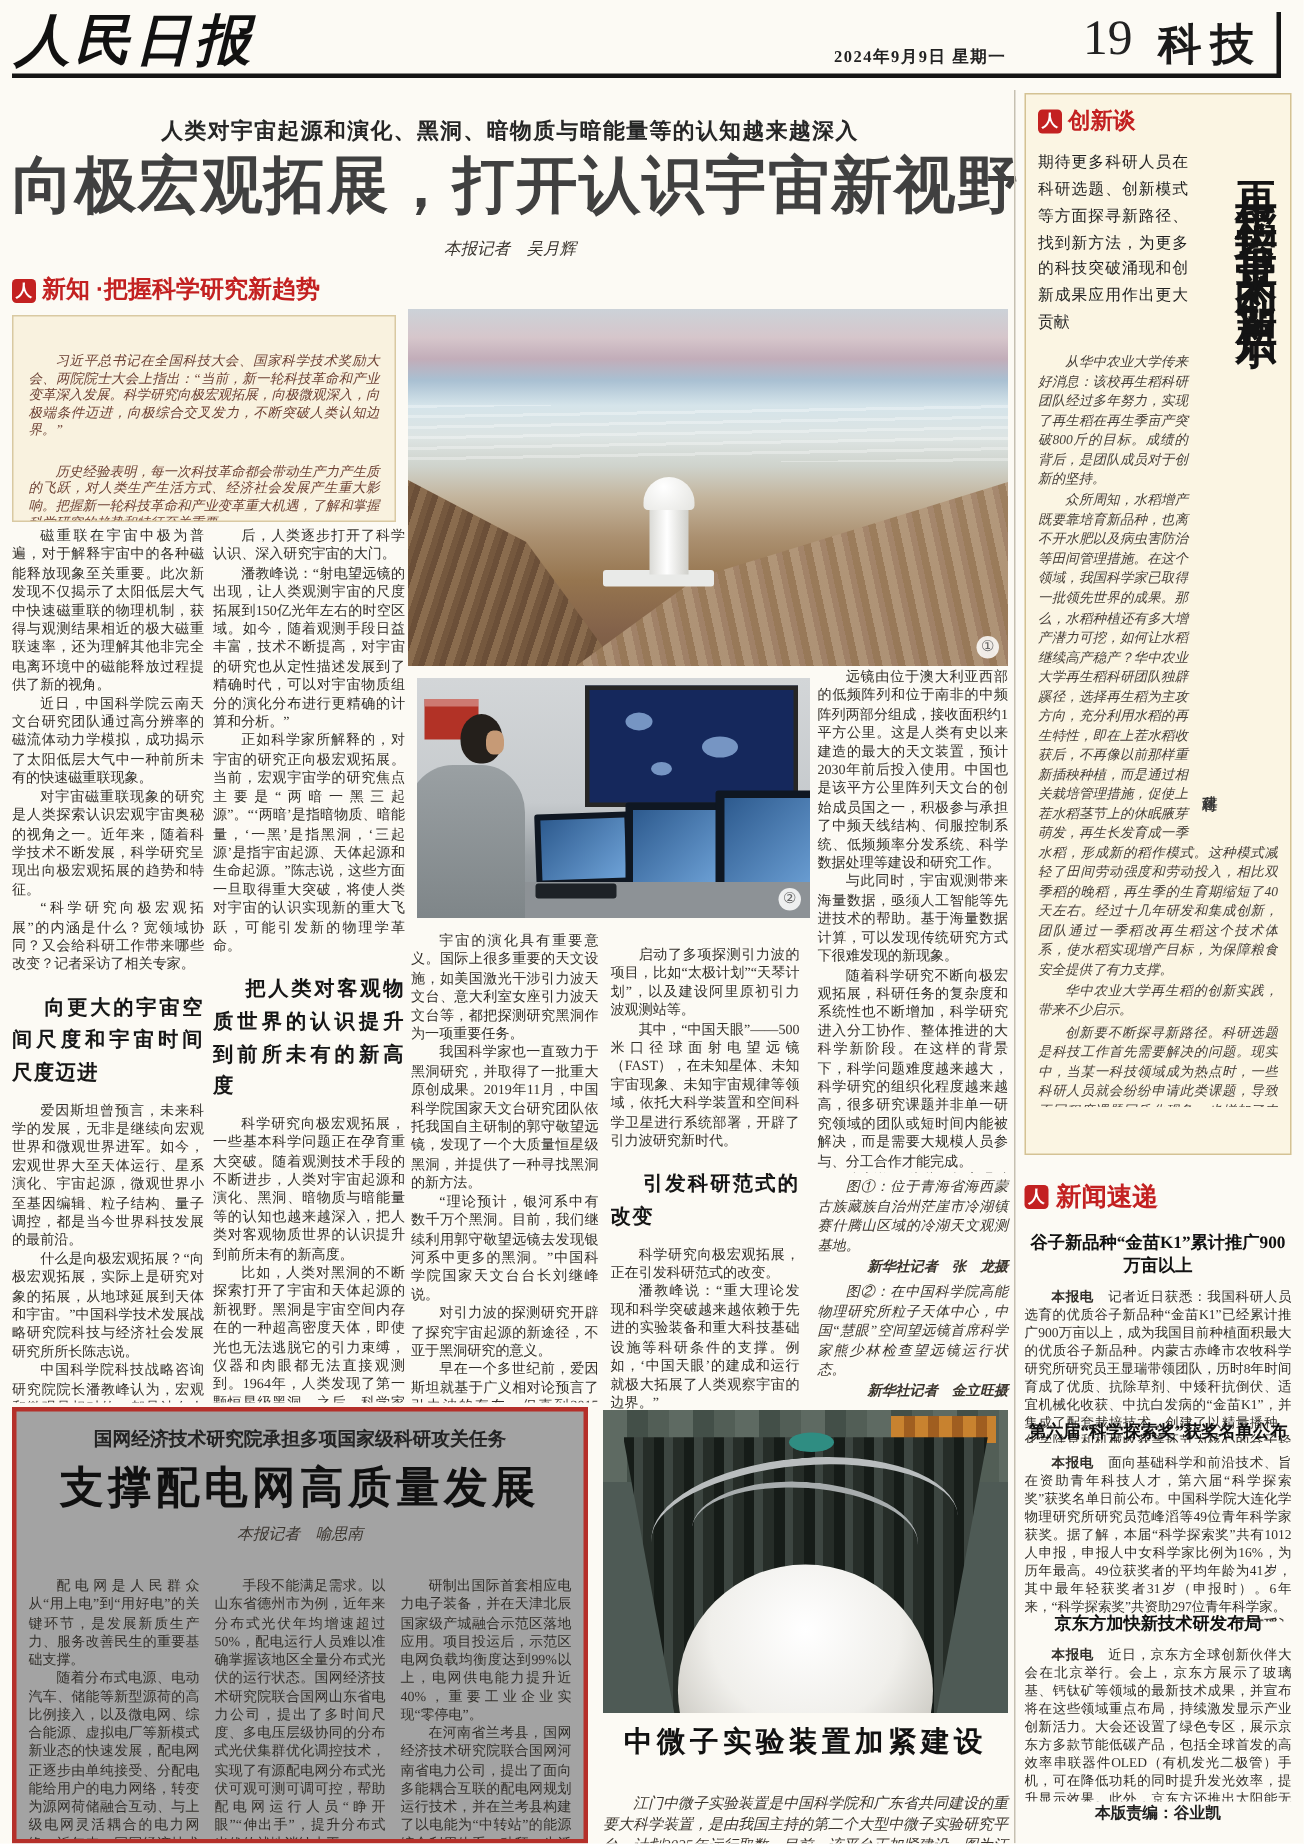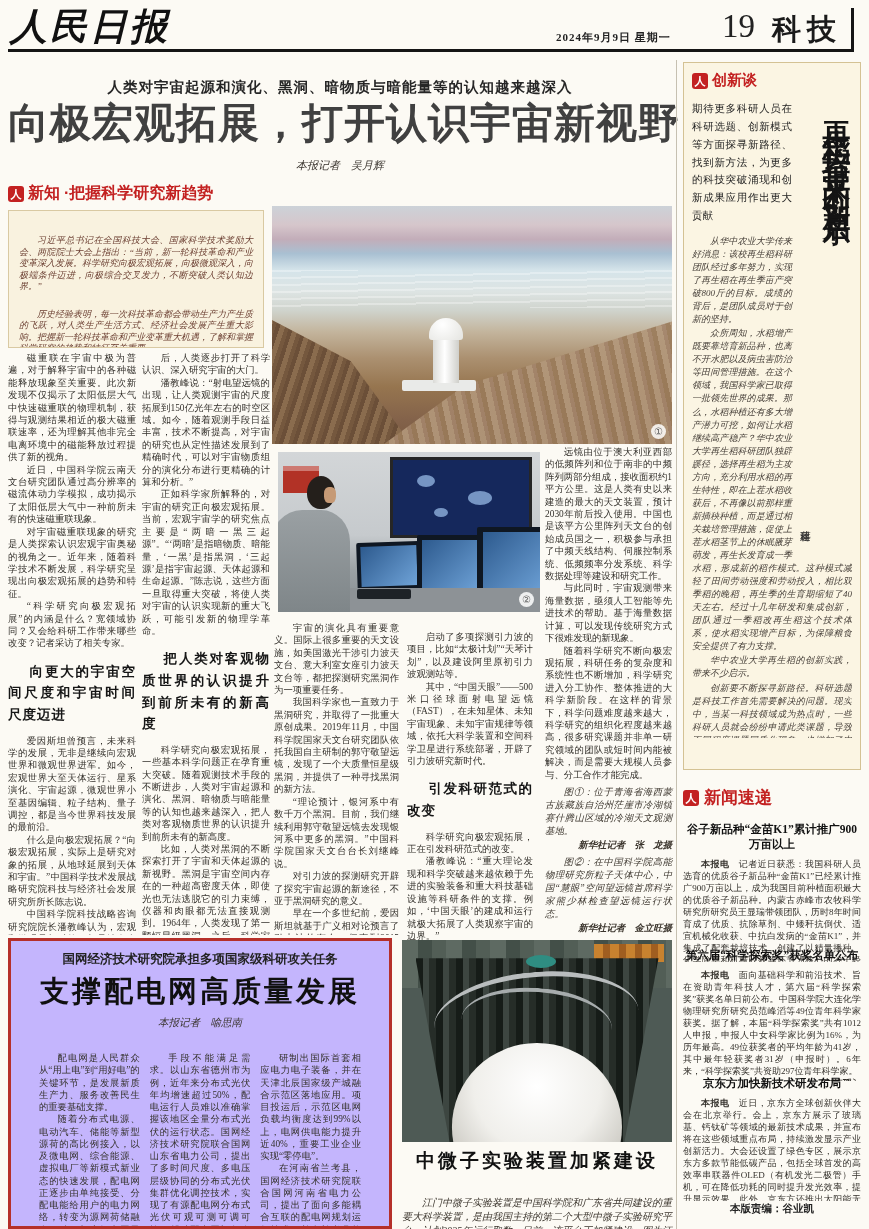--- a/index.html
+++ b/index.html
@@ -101,21 +101,21 @@
   .p3-cable1{left:12%;top:16%;width:76%;height:44%;border-top:5px solid #b9bdbe;
     border-radius:50%;transform:rotate(-5deg);}
   .p3-cable2{left:22%;top:24%;width:56%;height:34%;border-top:4px solid #a7acad;
     border-radius:50%;transform:rotate(4deg);}
   .p3-sphere{left:50%;bottom:-34%;transform:translateX(-50%);width:63%;height:83%;
     border-radius:50%;background:radial-gradient(circle at 50% 26%,#ffffff 0%,#f0efeb 42%,#c9c7c0 72%,#99978f 100%);}
   .p3-cap{left:46%;top:7.5%;width:30px;height:13px;border-radius:50%;background:#2f8d82;}
 
   
   #gridbox{left:8px;top:938px;width:384px;height:291px;border:3px solid var(--boxred);
-           box-sizing:border-box;padding:10px 28px 0;overflow:hidden;background:#c4b5fd;}
+           box-sizing:border-box;padding:10px 8px 0;overflow:hidden;background:#a3a3a3;}
   .g-kicker{text-align:center;font-family:var(--sans);font-size:12.5px;font-weight:bold;color:#232323;}
   .g-headline{text-align:center;font-size:29px;font-weight:900;letter-spacing:3px;color:#101010;margin-top:4px;}
   .g-byline{text-align:center;font-size:10.5px;font-style:italic;margin-top:4px;color:#3a352f;}
   .g-cols{display:flex;gap:10px;margin-top:22px;height:182px;overflow:hidden;}
   .g-col{flex:1;font-size:9.3px;line-height:1.32;text-align:justify;color:#33302b;overflow:hidden;}
 
   
   .pf-title{left:402px;top:1148px;width:270px;text-align:center;font-size:19px;font-weight:900;
             letter-spacing:3px;color:#111;}
   .pf-cap{left:402px;top:1176px;width:270px;font-size:10px;line-height:1.4;font-style:italic;

